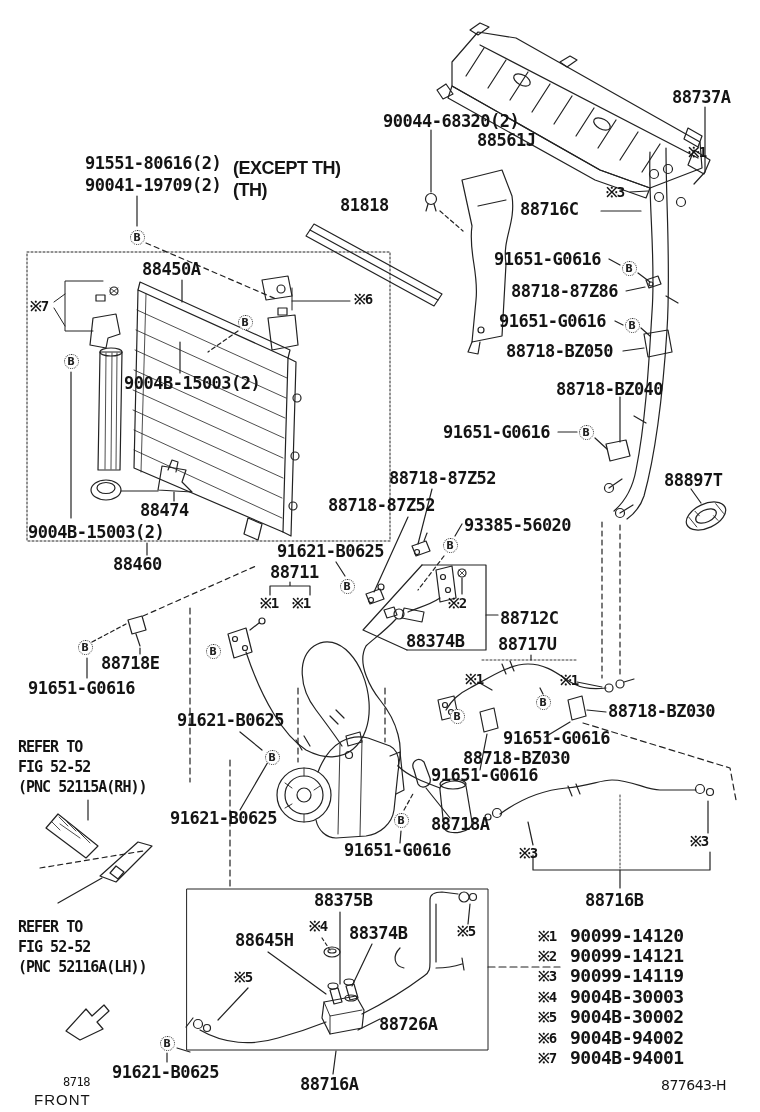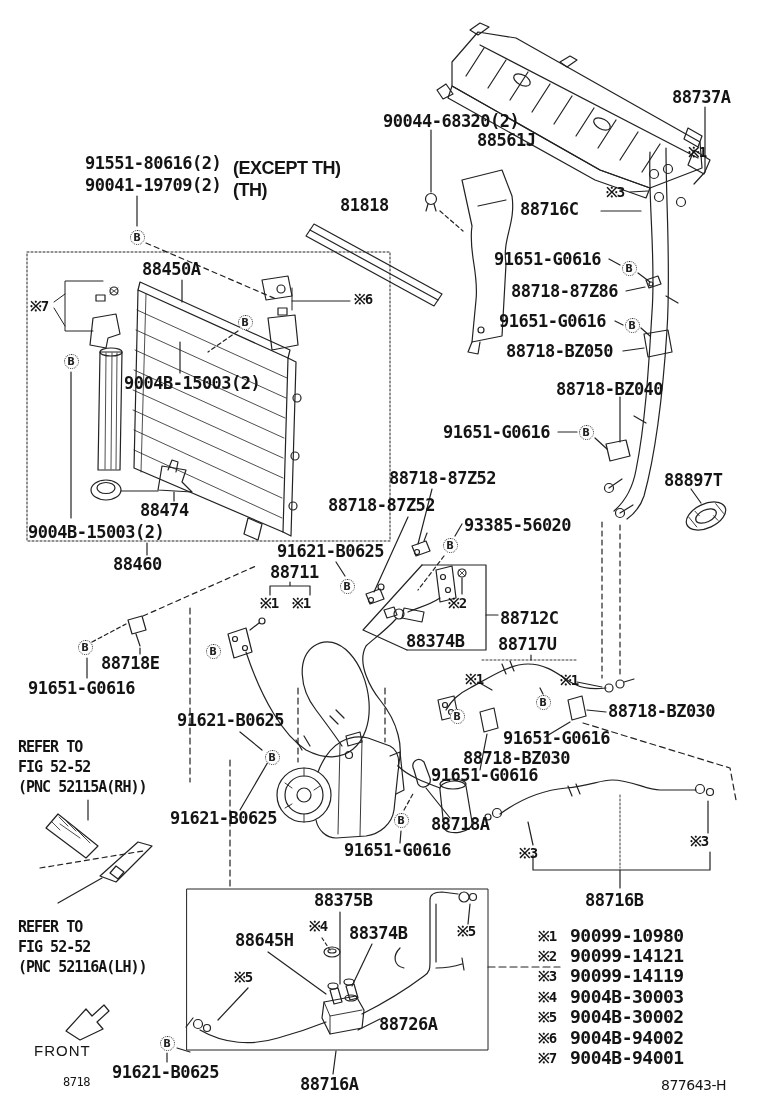--- a/index.html
+++ b/index.html
@@ -361,21 +361,21 @@
       <div class="plabel k-sym" style="left: 234px; top: 970px;">※5</div>
       <div class="plabel" style="left: 379px; top: 1016px;">88726A</div>
       <div class="plabel" style="left: 300px; top: 1076px;">88716A</div>
       <div class="plabel" style="left: 112px; top: 1064px;">91621-B0625</div>
       <div class="plabel k-refer" style="left: 18px; top: 740px;">REFER TO</div>
       <div class="plabel k-refer" style="left: 18px; top: 760px;">FIG 52-52</div>
       <div class="plabel k-refer" style="left: 18px; top: 780px; text-align: center;">(PNC 52115A(RH))</div>
       <div class="plabel k-refer" style="left: 18px; top: 920px;">REFER TO</div>
       <div class="plabel k-refer" style="left: 18px; top: 940px;">FIG 52-52</div>
       <div class="plabel k-refer" style="left: 18px; top: 960px;">(PNC 52116A(LH))</div>
-      <div class="plabel k-front" style="left: 34px; top: 1043px;">FRONT</div>
+      <div class="plabel k-front" style="left: 34px; top: 1092px;">FRONT</div>
       <div class="plabel k-tiny" style="left: 27px; top: 1076px;">8718</div>
       <div class="plabel k-code" style="left: 661px; top: 1078px;">877643-H</div>
     </div>
   <div id="bmarks-layer">
       <div class="bmark" style="left: 129.5px; top: 229.5px;">B</div>
       <div class="bmark" style="left: 237.5px; top: 314.5px;">B</div>
       <div class="bmark" style="left: 63.5px; top: 353.5px;">B</div>
       <div class="bmark" style="left: 621.5px; top: 260.5px;">B</div>
       <div class="bmark" style="left: 624.5px; top: 317.5px;">B</div>
       <div class="bmark" style="left: 578.5px; top: 424.5px;">B</div>
@@ -386,21 +386,21 @@
       <div class="bmark" style="left: 535.5px; top: 694.5px;">B</div>
       <div class="bmark" style="left: 449.5px; top: 708.5px;">B</div>
       <div class="bmark" style="left: 264.5px; top: 749.5px;">B</div>
       <div class="bmark" style="left: 393.5px; top: 812.5px;">B</div>
       <div class="bmark" style="left: 159.5px; top: 1035.5px;">B</div>
     </div>
 
   <div id="legend">
       <div class="legend-row">
         <span class="legend-ref">※1</span>
-        <span class="legend-part">90099-10980</span>
+        <span class="legend-part">90099-14120</span>
       </div>
       <div class="legend-row">
         <span class="legend-ref">※2</span>
         <span class="legend-part">90099-14121</span>
       </div>
       <div class="legend-row">
         <span class="legend-ref">※3</span>
         <span class="legend-part">90099-14119</span>
       </div>
       <div class="legend-row">

